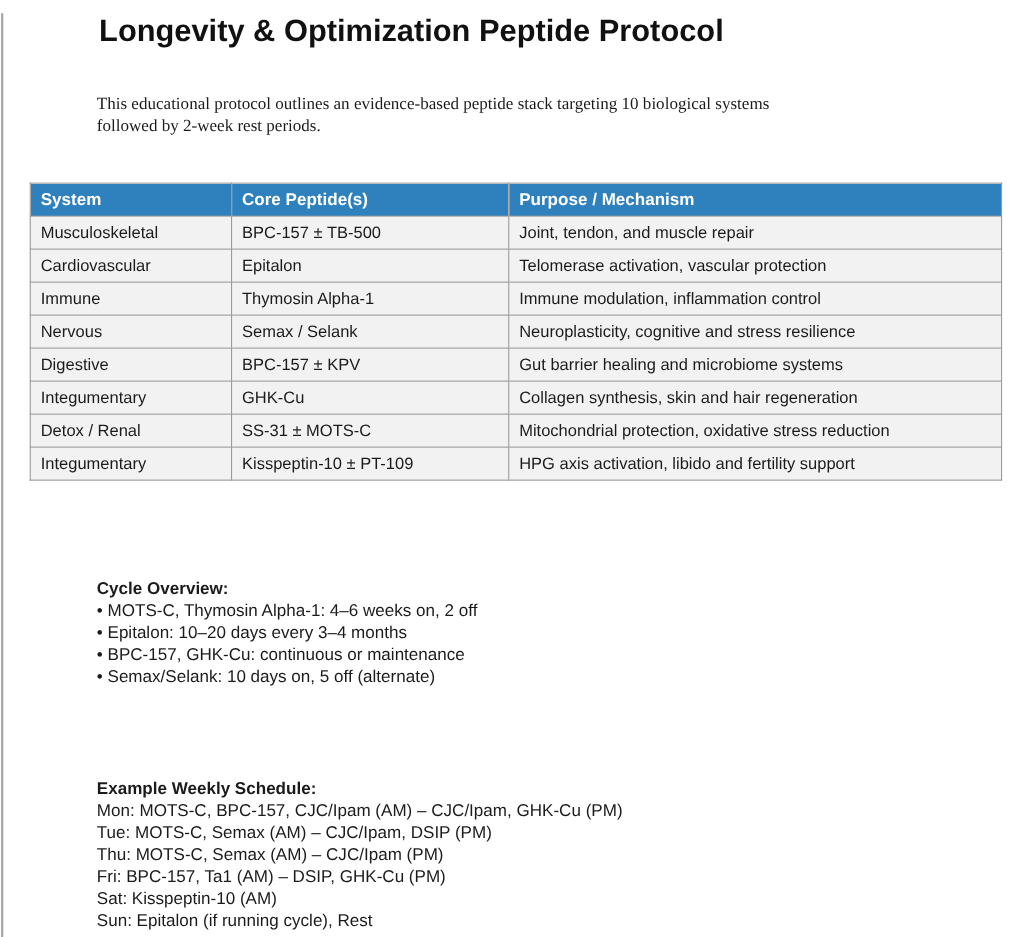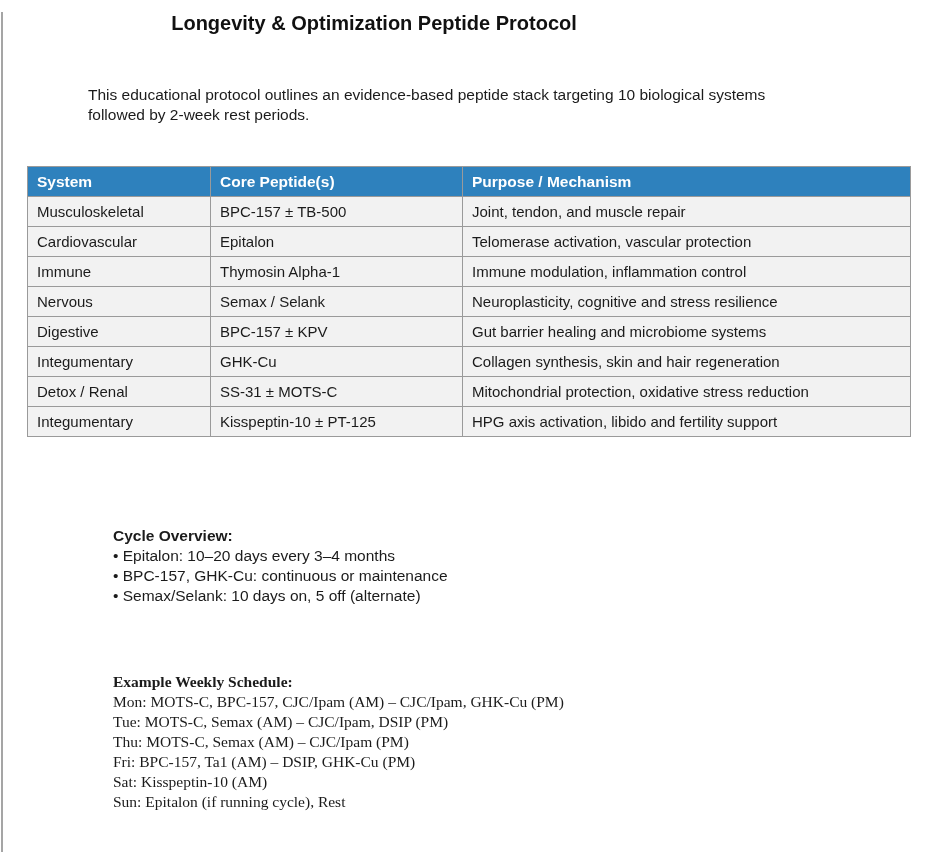--- a/index.html
+++ b/index.html
@@ -20,27 +20,27 @@
     position: relative;
     overflow: hidden;
   }
   .edge-left {
     position: absolute; left: 1px; top: 12px; bottom: 0;
     width: 2px; background: var(--edge-line);
   }
   .doc-title {
     position: absolute; top: 12px; left: 0; width: 748px;
     text-align: center;
-    font-size: 20px; font-weight: bold;
+    font-size: 28px; font-weight: bold;
     color: #111;
     margin: 0;
   }
   .intro {
     position: absolute; left: 88px; top: 85px; width: 800px;
-    font-size: 15.5px; line-height: 20px;
+    font-size: 15.5px; line-height: 20px; font-family: Liberation Serif, serif;
   }
   table.protocol {
     position: absolute; left: 27px; top: 166px;
     width: 883px;
     border-collapse: collapse;
     table-layout: fixed;
     font-size: 15px;
     padding-left: 16px;
   }
   table.protocol th, table.protocol td {
@@ -54,25 +54,25 @@
   }
   table.protocol th {
     background: var(--header-bg);
     color: var(--header-text);
     font-weight: bold;
     font-size: 15.5px;
   }
   table.protocol td { background: var(--row-bg); }
   .section {
     position: absolute; left: 88px;
-    font-size: 15.5px; line-height: 20px; margin-left: 25px;
+    font-size: 15.5px; line-height: 20px;
   }
   .section .heading { font-weight: bold; }
   .cycle-section    { top: 526px; }
-  .schedule-section { top: 672px; font-family: Liberation Serif, serif; }
+  .schedule-section { top: 708px; }
 </style>
 </head>
 <body>
 
 <div class="edge-left"></div>
 
 <h1 class="doc-title">Longevity &amp; Optimization Peptide Protocol</h1>
 
 <div class="intro">
   <div>This educational protocol outlines an evidence-based peptide stack targeting 10 biological systems</div>
@@ -123,28 +123,29 @@
       <td>GHK-Cu</td>
       <td>Collagen synthesis, skin and hair regeneration</td>
     </tr>
     <tr>
       <td>Detox / Renal</td>
       <td>SS-31 ± MOTS-C</td>
       <td>Mitochondrial protection, oxidative stress reduction</td>
     </tr>
     <tr>
       <td>Integumentary</td>
-      <td>Kisspeptin-10 ± PT-125</td>
+      <td>Kisspeptin-10 ± PT-109</td>
       <td>HPG axis activation, libido and fertility support</td>
     </tr>
   </tbody>
 </table>
 
 <div class="section cycle-section">
   <div class="heading">Cycle Overview:</div>
+  <div>• MOTS-C, Thymosin Alpha-1: 4–6 weeks on, 2 off</div>
   <div>• Epitalon: 10–20 days every 3–4 months</div>
   <div>• BPC-157, GHK-Cu: continuous or maintenance</div>
   <div>• Semax/Selank: 10 days on, 5 off (alternate)</div>
 </div>
 
 <div class="section schedule-section">
   <div class="heading">Example Weekly Schedule:</div>
   <div>Mon: MOTS-C, BPC-157, CJC/Ipam (AM) – CJC/Ipam, GHK-Cu (PM)</div>
   <div>Tue: MOTS-C, Semax (AM) – CJC/Ipam, DSIP (PM)</div>
   <div>Thu: MOTS-C, Semax (AM) – CJC/Ipam (PM)</div>

